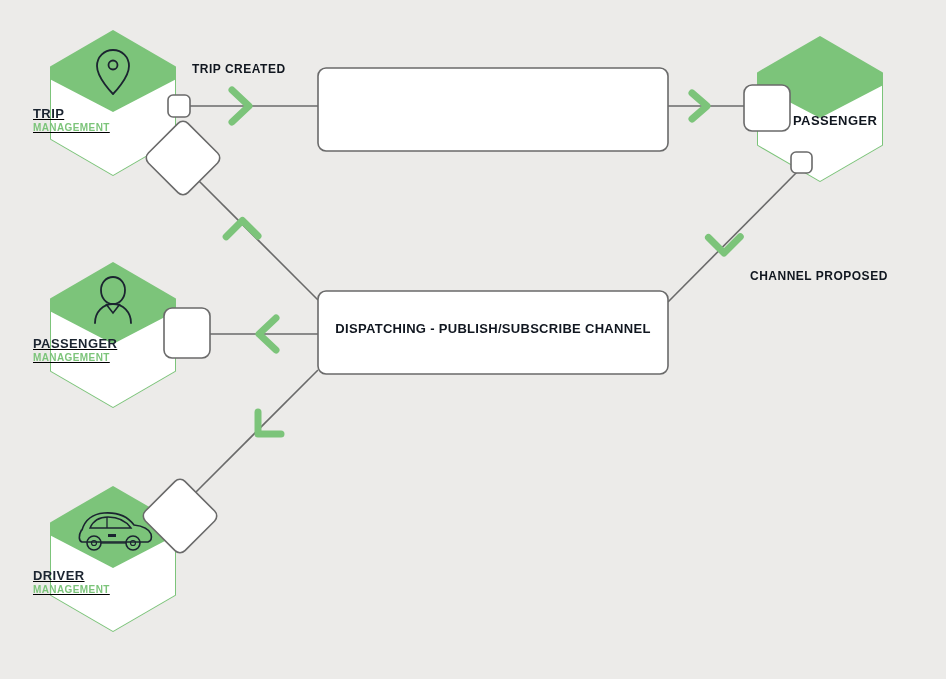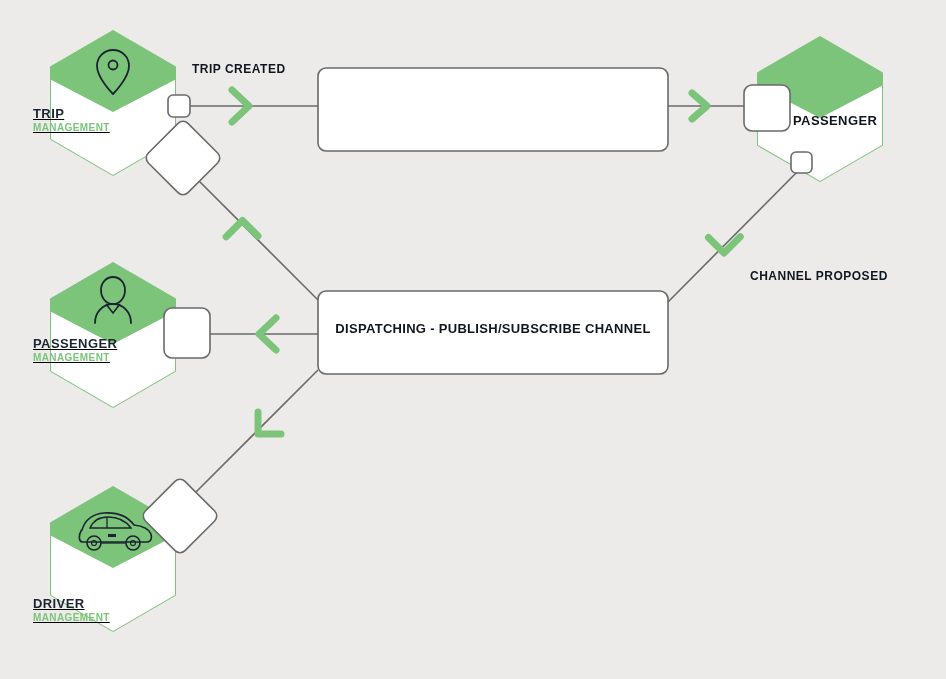--- a/index.html
+++ b/index.html
@@ -202,21 +202,21 @@
   <div class="node-label" style="left:33px; top:106px; width:160px;">
     <span class="label-primary">TRIP</span>
     <span class="label-secondary">MANAGEMENT</span>
   </div>
 
   <div class="node-label" style="left:33px; top:336px; width:160px;">
     <span class="label-primary">PASSENGER</span>
     <span class="label-secondary">MANAGEMENT</span>
   </div>
 
-  <div class="node-label" style="left:33px; top:596px; width:160px;">
+  <div class="node-label" style="left:33px; top:568px; width:160px;">
     <span class="label-primary">DRIVER</span>
     <span class="label-secondary">MANAGEMENT</span>
   </div>
 
   <div class="dispatcher-label" style="left:793px; top:113px;">PASSENGER</div>
 
 
   <div class="channel-label" style="left:318px; top:321px; width:350px;">DISPATCHING - PUBLISH/SUBSCRIBE CHANNEL</div>
 
   <div class="edge-label" style="left:192px; top:62px;">TRIP CREATED</div>

